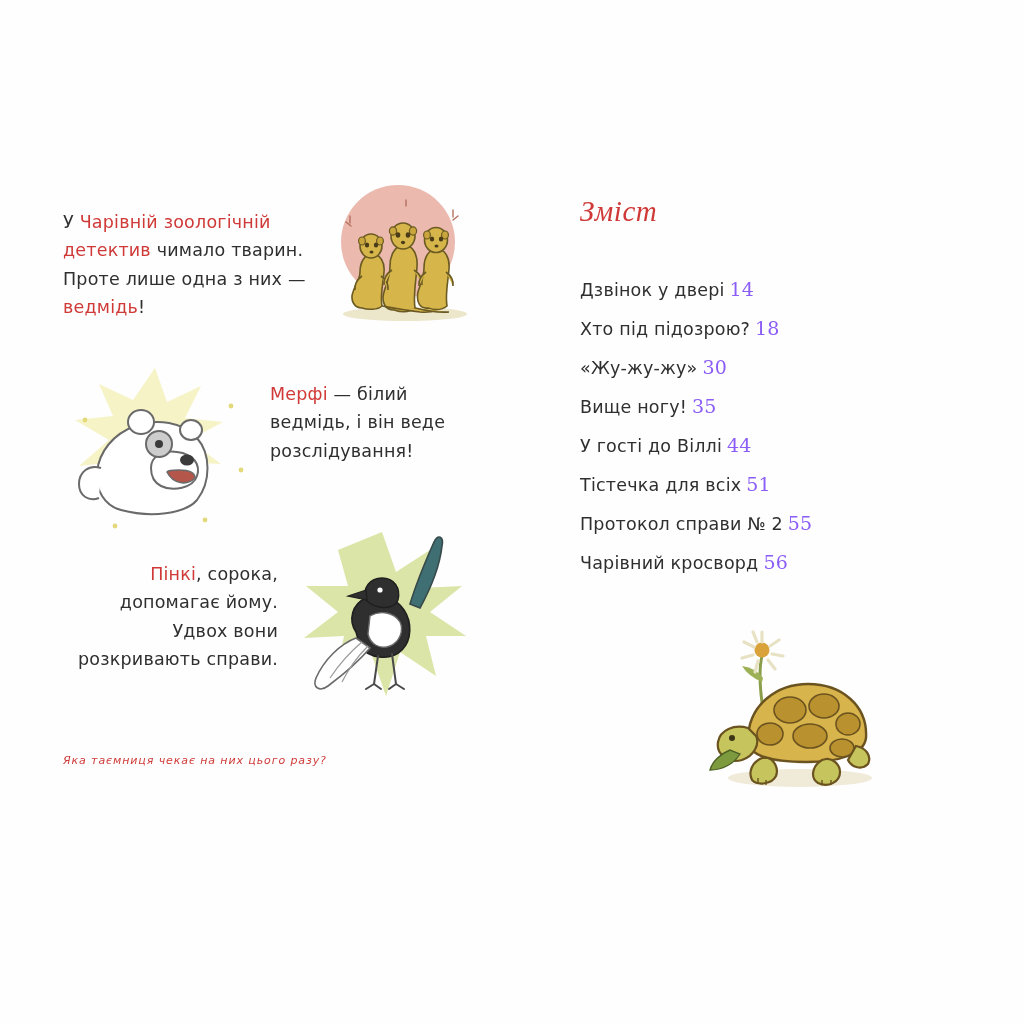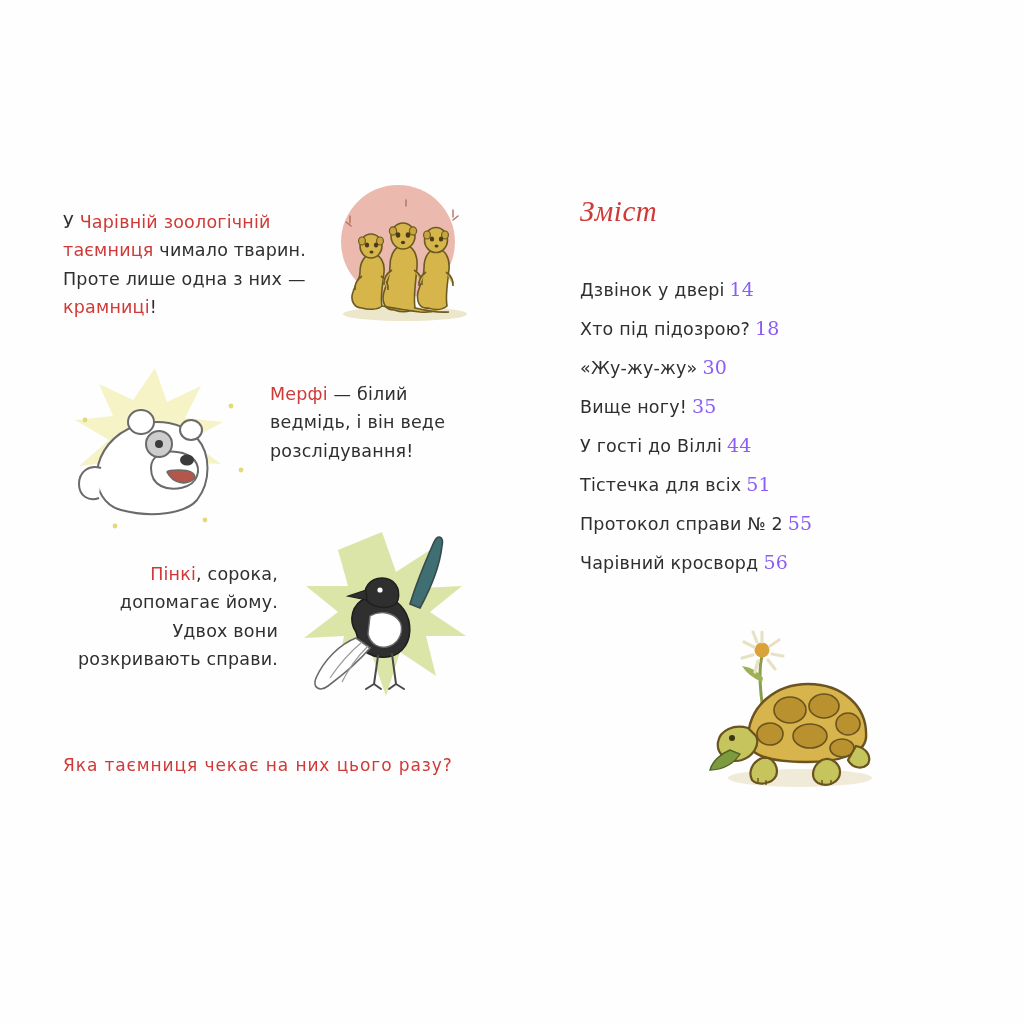--- a/index.html
+++ b/index.html
@@ -46,21 +46,21 @@
   
   .b2 { position: absolute; left: 215px; top: 200px; width: 220px; }
   .b2-art { position: absolute; left: 0px; top: 180px; width: 215px; height: 175px; }
 
   
   .b3 { position: absolute; left: 8px; top: 380px; width: 215px; text-align: right; }
   .b3-art { position: absolute; left: 215px; top: 340px; width: 230px; height: 200px; }
 
   
   .b4 { position: absolute; left: 8px; top: 572px; width: 430px; }
-  .b4 .txt { font-size: 17px; letter-spacing: 0.9px; color: #cf3a38; }
+  .b4 .txt { font-size: 11px; letter-spacing: 0.9px; color: #cf3a38; font-style: italic; }
 
   
   .right-col {
     position: absolute;
     left: 580px;
     top: 195px;
     width: 400px;
   }
   .toc-title {
     font-family: Liberation Serif, serif;
@@ -98,21 +98,21 @@
 </style>
 </head>
 <body>
 
 <div class="page">
 
   <div class="left-col">
 
     <div class="b1">
       <div class="txt">
-        <span>У </span><span class="accent">Чарівній зоологічній таємниця</span><span> чимало тварин. Проте лише одна з них — </span><span class="accent">крамниці</span><span>!</span>
+        <span>У </span><span class="accent">Чарівній зоологічній детектив</span><span> чимало тварин. Проте лише одна з них — </span><span class="accent">ведмідь</span><span>!</span>
       </div>
     </div>
 
     <div class="b1-art">
       <svg viewBox="0 0 185 160" width="185" height="160">
         <circle cx="88" cy="62" r="57" fill="#e8ada0" opacity="0.85"></circle>
 
         <ellipse cx="95" cy="134" rx="62" ry="7" fill="#d8c98f" opacity="0.45"></ellipse>
         <g fill="#d6b64a" stroke="#6b5a22" stroke-width="1.6" stroke-linejoin="round">
 

